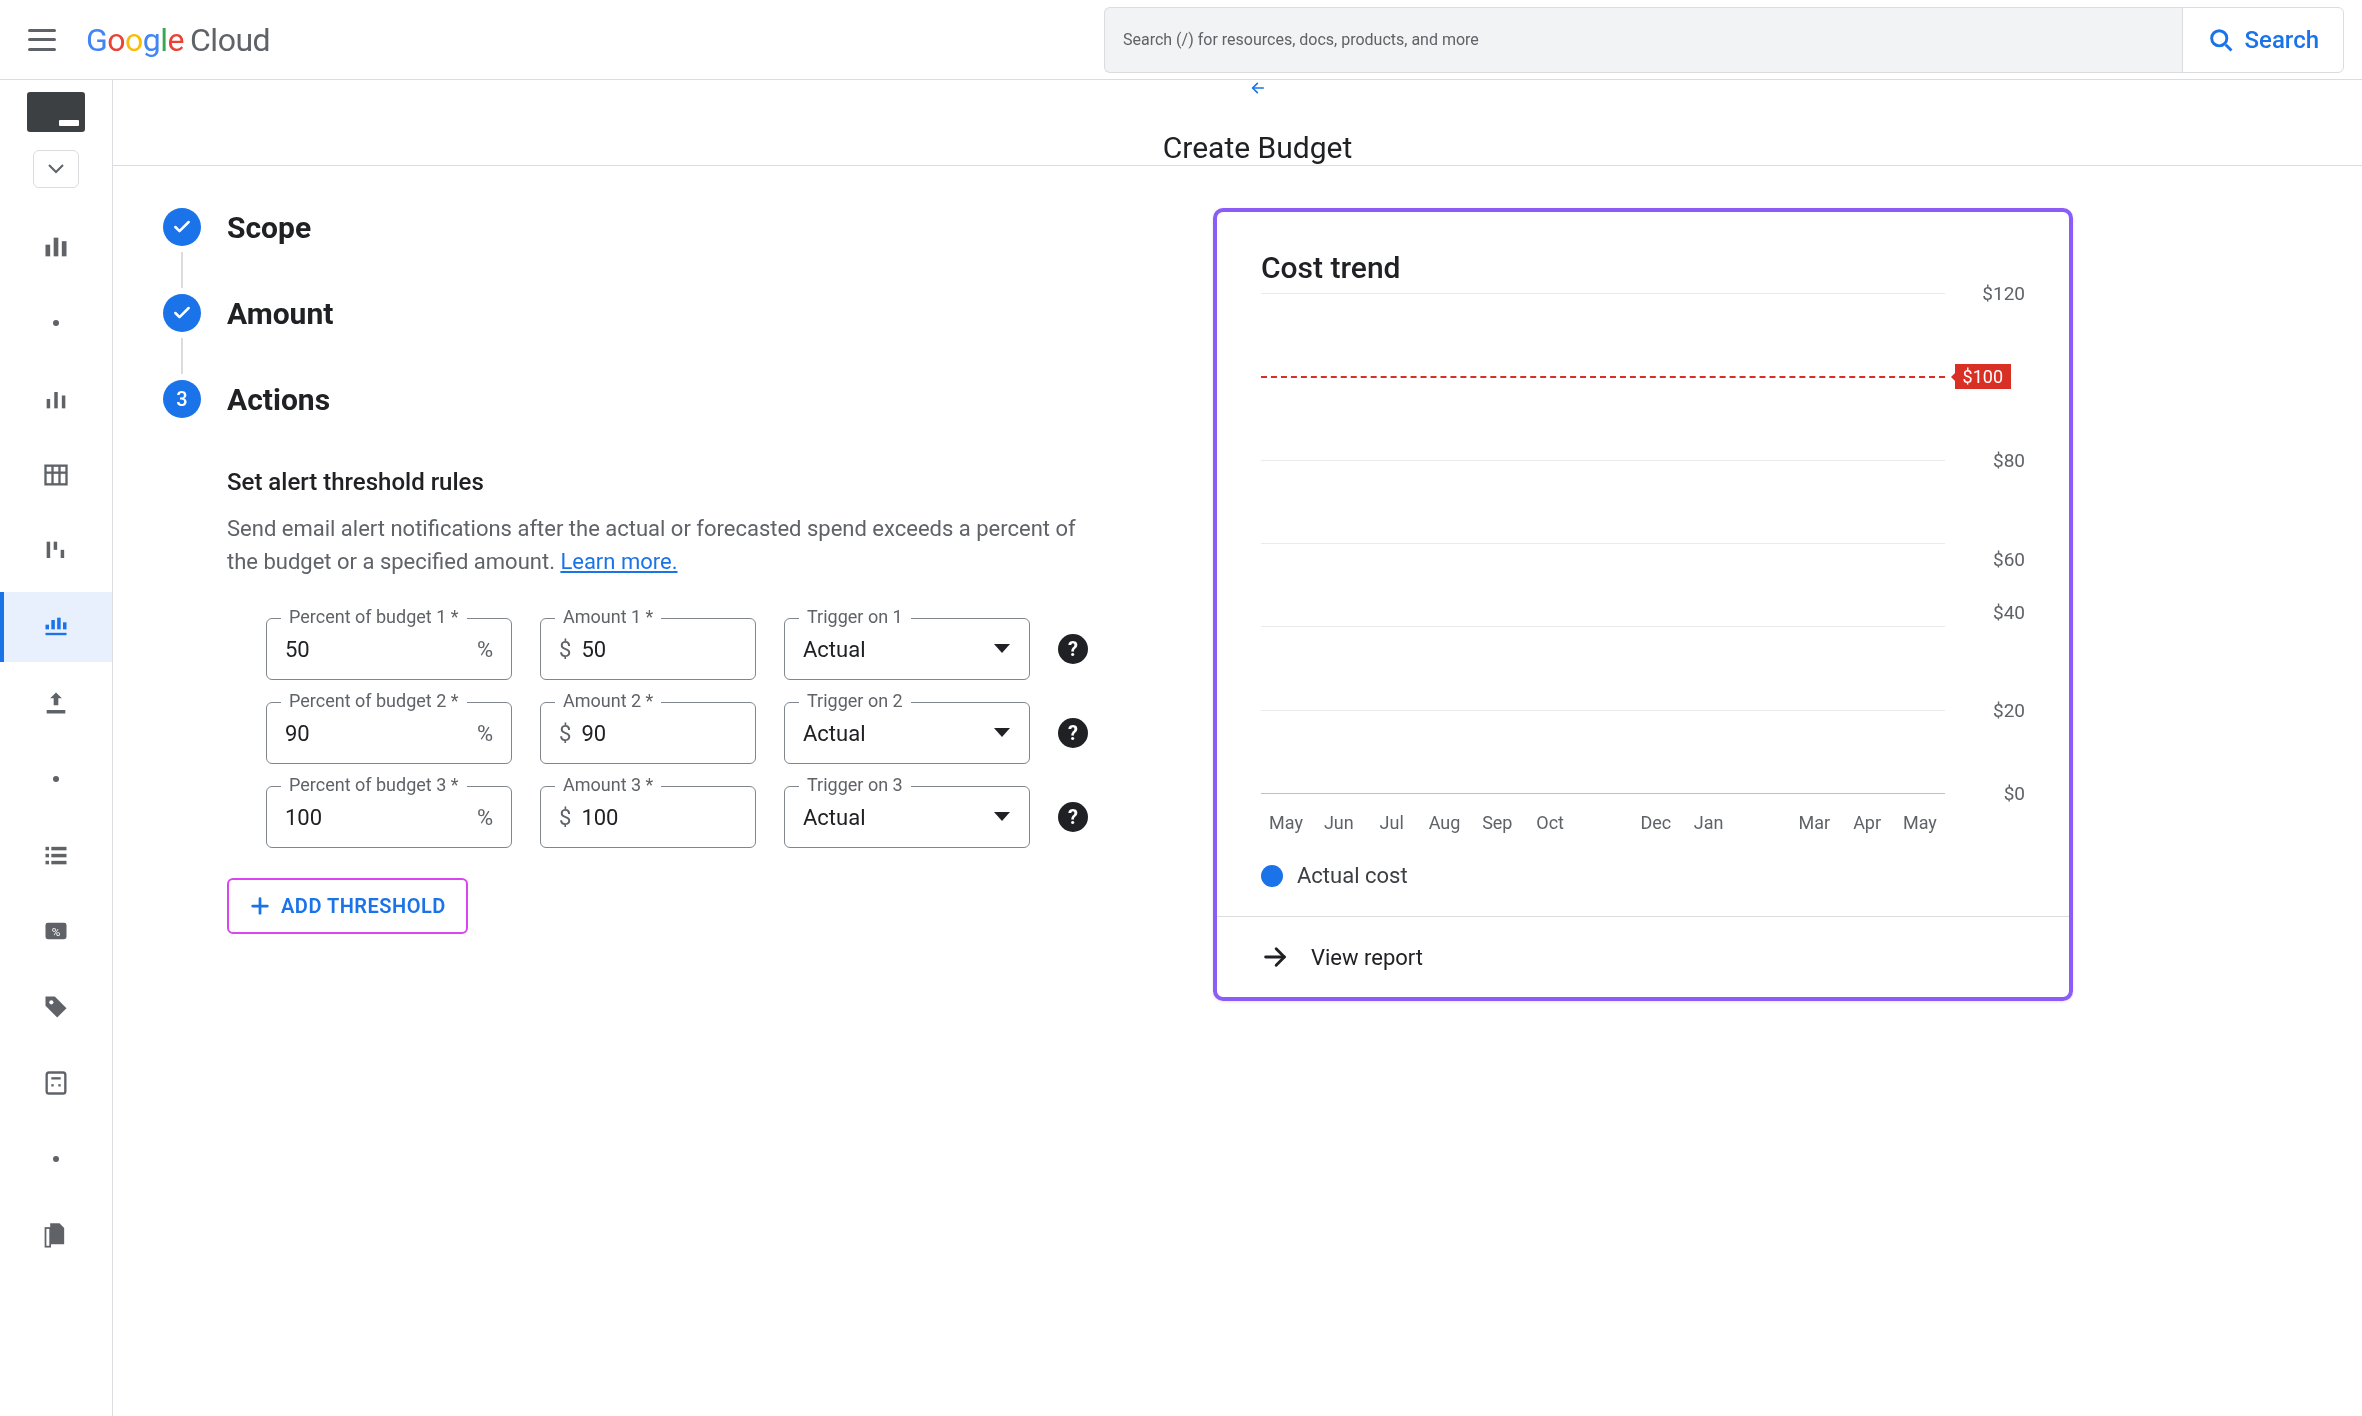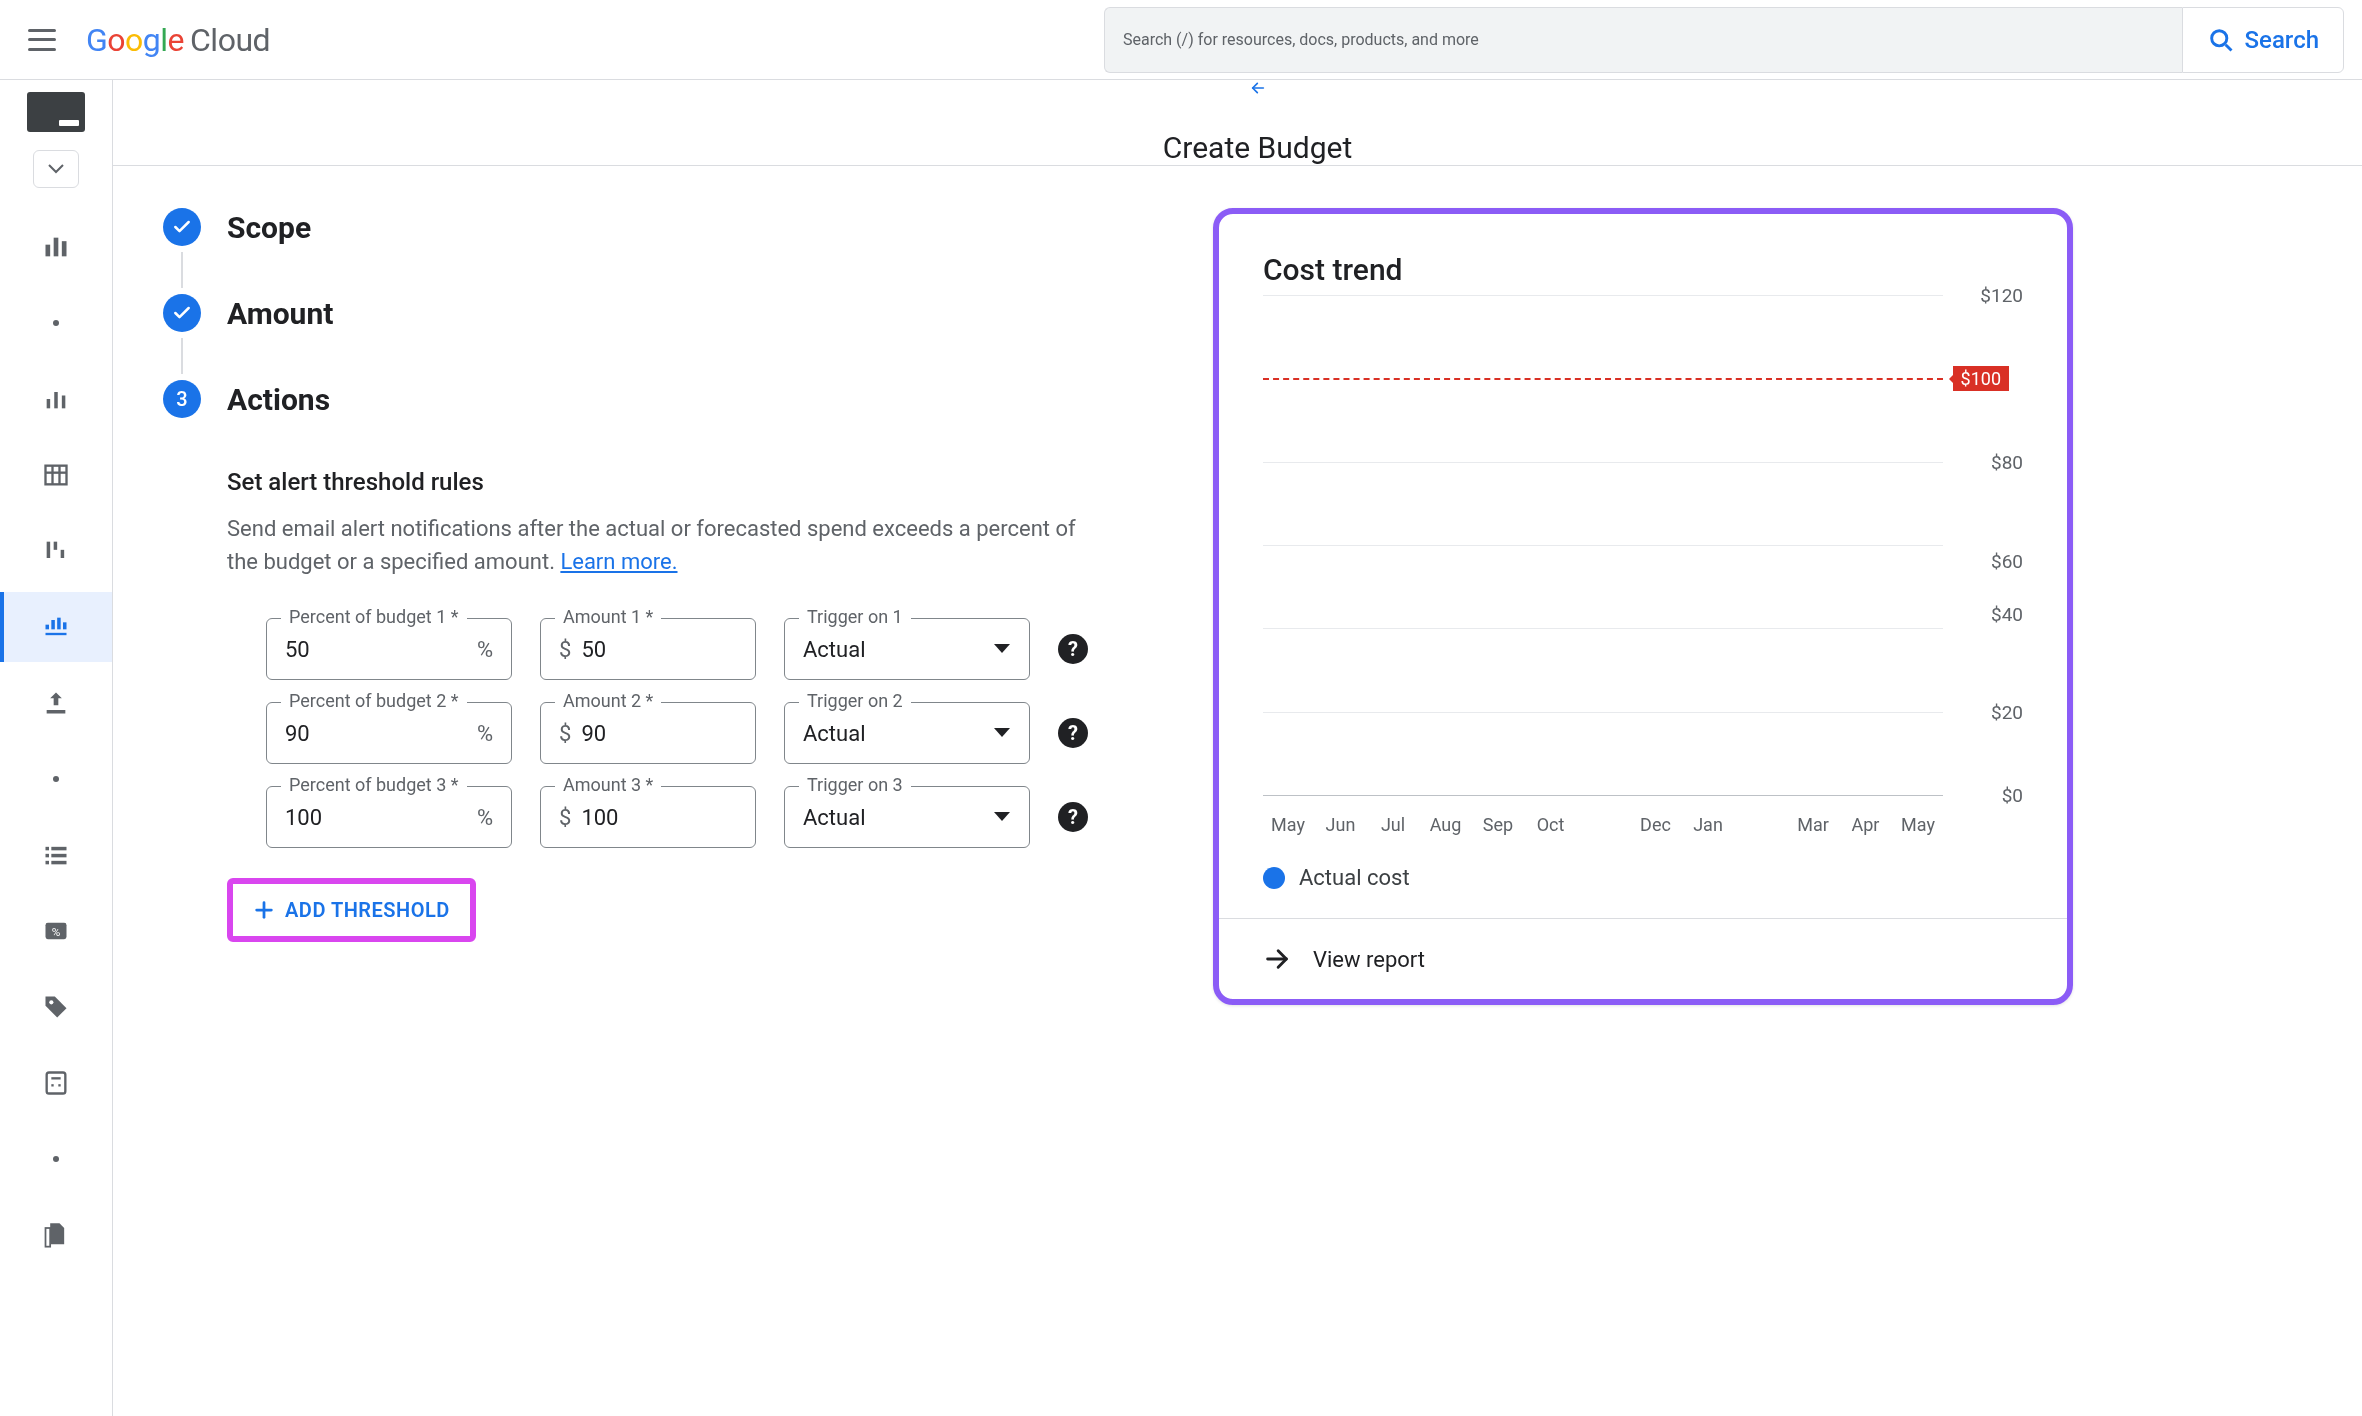--- a/index.html
+++ b/index.html
@@ -55,28 +55,28 @@
     .field.pct { width:246px; }
     .field.amt { width:216px; }
     .field.trg { width:246px; }
     .field-label { position:absolute; top:-13px; left:14px; background:#fff; padding:0 8px; font-size:18px; color:#5f6368; }
     .field-val { font-size:22px; color:#202124; flex:1; }
     .field-suffix { font-size:22px; color:#5f6368; }
     .field-prefix { font-size:22px; color:#5f6368; margin-right:10px; }
     .caret { margin-left:auto; }
     .help { width:30px; height:30px; border-radius:50%; background:#202124; color:#fff; display:flex; align-items:center; justify-content:center; font-size:20px; font-weight:700; }
 
-    .add-btn { margin-top:30px; display:inline-flex; align-items:center; gap:10px; border:6px solid #d946ef; border-radius:6px; padding:14px 20px; color:#1a73e8; font-size:20px; font-weight:600; letter-spacing:0.5px; cursor:pointer; }
+    .add-btn { margin-top:30px; display:inline-flex; align-items:center; gap:10px; border:2px solid #d946ef; border-radius:6px; padding:14px 20px; color:#1a73e8; font-size:20px; font-weight:600; letter-spacing:0.5px; cursor:pointer; }
 
     .notif { margin-top:70px; }
     .checkbox-row { display:flex; align-items:center; gap:18px; margin-top:28px; font-size:22px; color:#202124; }
     .checkbox { width:28px; height:28px; border-radius:4px; background:#1a73e8; display:flex; align-items:center; justify-content:center; }
 
     
-    .panel { width:860px; border:6px solid #8b5cf6; border-radius:20px; box-shadow:0 1px 3px rgba(60,64,67,0.15); }
+    .panel { width:860px; border:4px solid #8b5cf6; border-radius:10px; box-shadow:0 1px 3px rgba(60,64,67,0.15); }
     .panel-body { padding:38px 44px 28px 44px; }
     .panel-title { font-size:30px; font-weight:500; margin-bottom:8px; }
     .panel-sub { font-size:22px; color:#5f6368; margin-bottom:28px; }
     .chart { position:relative; height:540px; }
     .chart-grid { position:absolute; left:0; right:80px; top:0; bottom:40px; }
     .gridline { position:absolute; left:0; right:0; border-top:1px solid #e8eaed; }
     .gridline.axis { border-top:1px solid #bdc1c6; }
     .threshold { position:absolute; left:0; right:0; border-top:2px dashed #d93025; }
     .threshold-badge { position:absolute; right:-66px; top:-14px; background:#d93025; color:#fff; font-size:18px; padding:2px 8px; }
     .threshold-badge::before { content:""; position:absolute; left:-10px; top:50%; transform:translateY(-50%); border:6px solid transparent; border-right-color:#d93025; }

